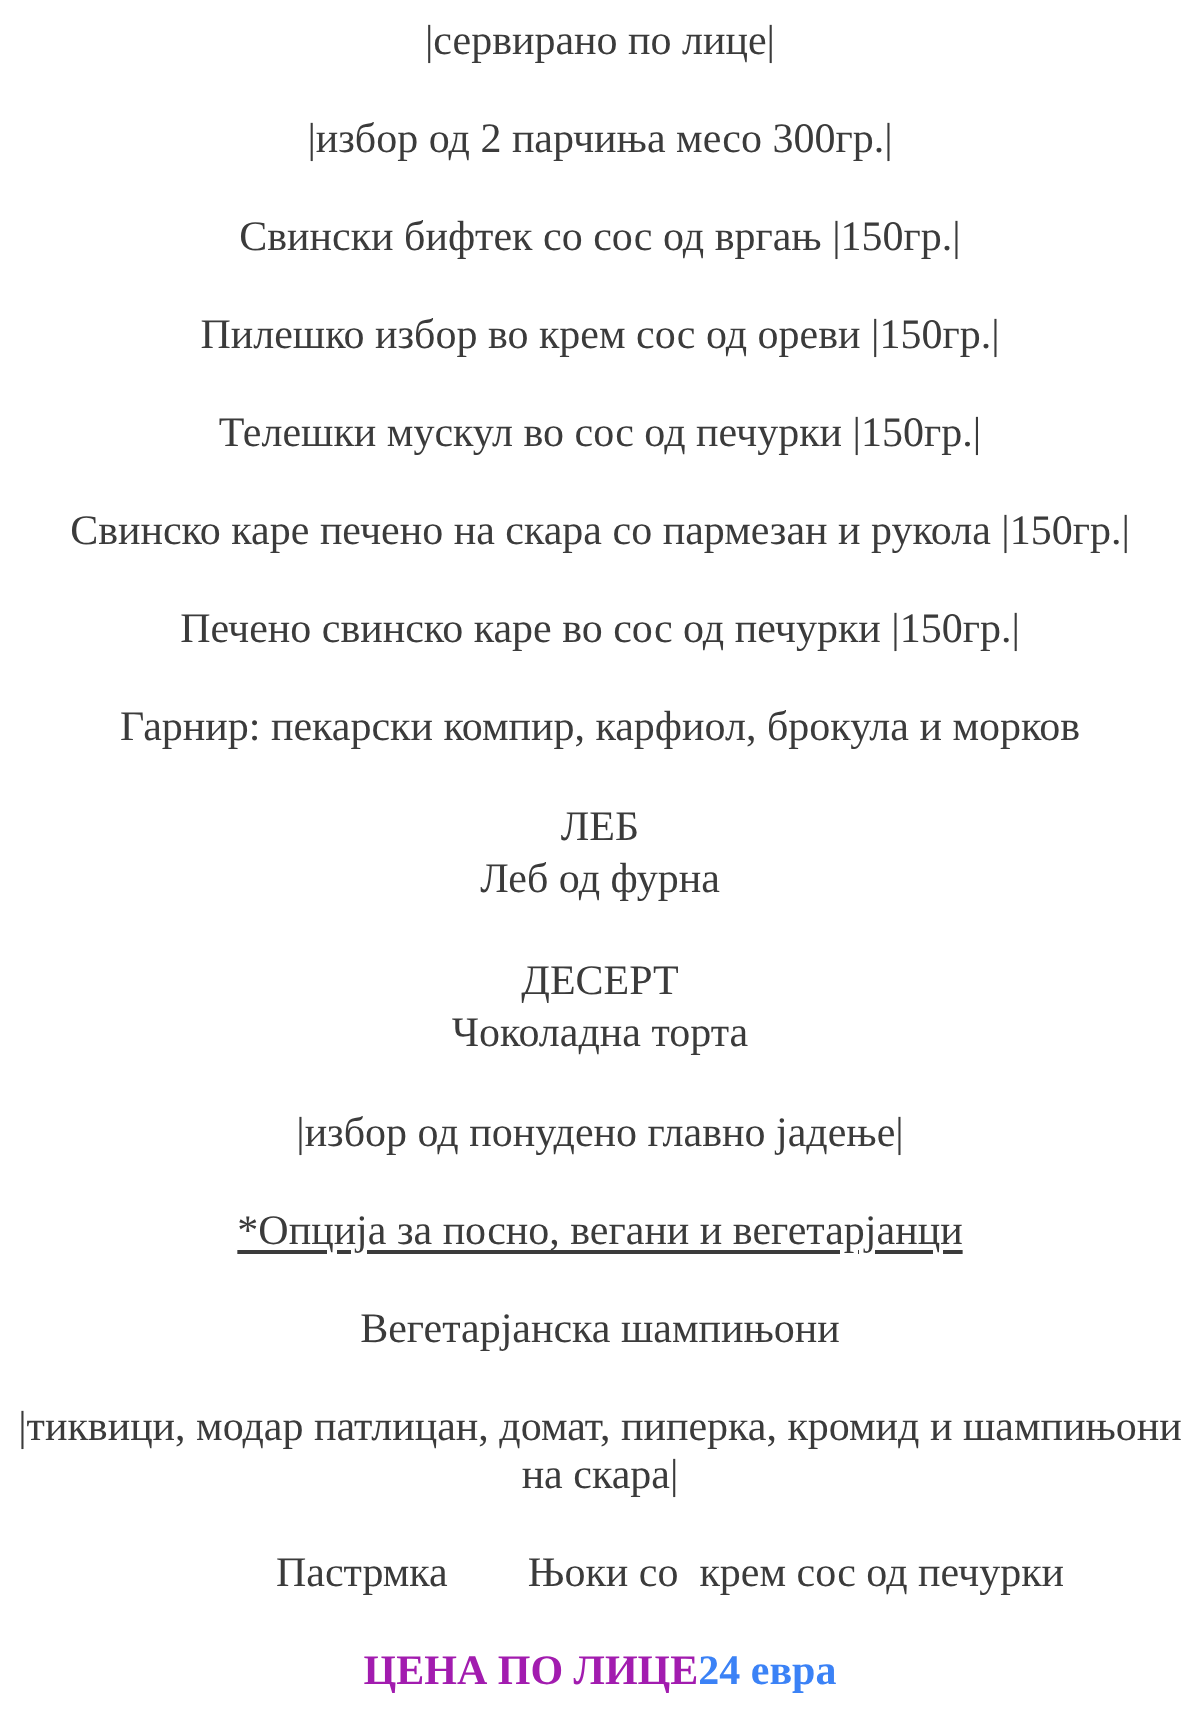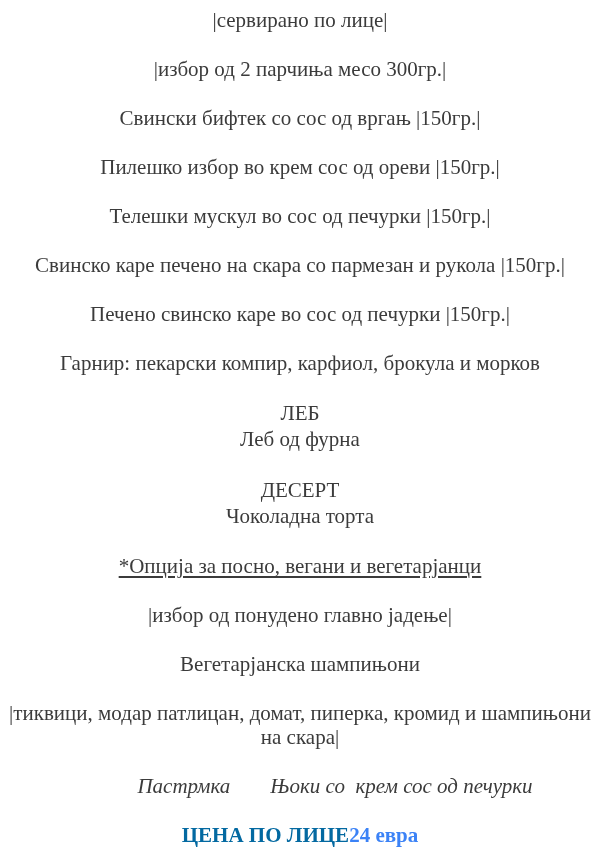--- a/index.html
+++ b/index.html
@@ -33,31 +33,30 @@
   .underlined {
     text-decoration: underline;
     text-underline-offset: 3px;
   }
   .left {
     text-align: left;
   }
   .duo {
     text-align: center;
     padding-left: 70px;
-    font-style: italic;
   }
   .duo .duo-first {
     display: inline-block;
     margin-right: 40px;
   }
   .price-line {
     font-weight: bold;
   }
   .price-label {
-    color: #0369a1;
+    color: #a21caf;
   }
   .price-value {
     color: #3b82f6;
   }
 </style>
 </head>
 <body>
 
 <div class="menu">
 
@@ -74,23 +73,23 @@
   <p>Свинско каре печено на скара со пармезан и рукола |150гр.|</p>
 
   <p>Печено свинско каре во сос од печурки |150гр.|</p>
 
   <p>Гарнир: пекарски компир, карфиол, брокула и морков</p>
 
   <p class="pair"><span class="heading">ЛЕБ</span><span>Леб од фурна</span></p>
 
   <p class="pair"><span class="heading">ДЕСЕРТ</span><span>Чоколадна торта</span></p>
 
+  <p>|избор од понудено главно јадење|</p>
+
   <p><span class="underlined">*Опција за посно, вегани и вегетарјанци</span></p>
-
-  <p>|избор од понудено главно јадење|</p>
 
   <p>Вегетарјанска шампињони</p>
 
   <p class="left">|тиквици, модар патлицан, домат, пиперка, кромид и шампињони на скара|</p>
 
   <p class="duo"><span class="duo-first">Пастрмка</span><span>Њоки со  крем сос од печурки</span></p>
 
   <p class="price-line"><span class="price-label">ЦЕНА ПО ЛИЦЕ</span><span class="price-value">24 евра</span></p>
 
 </div>

